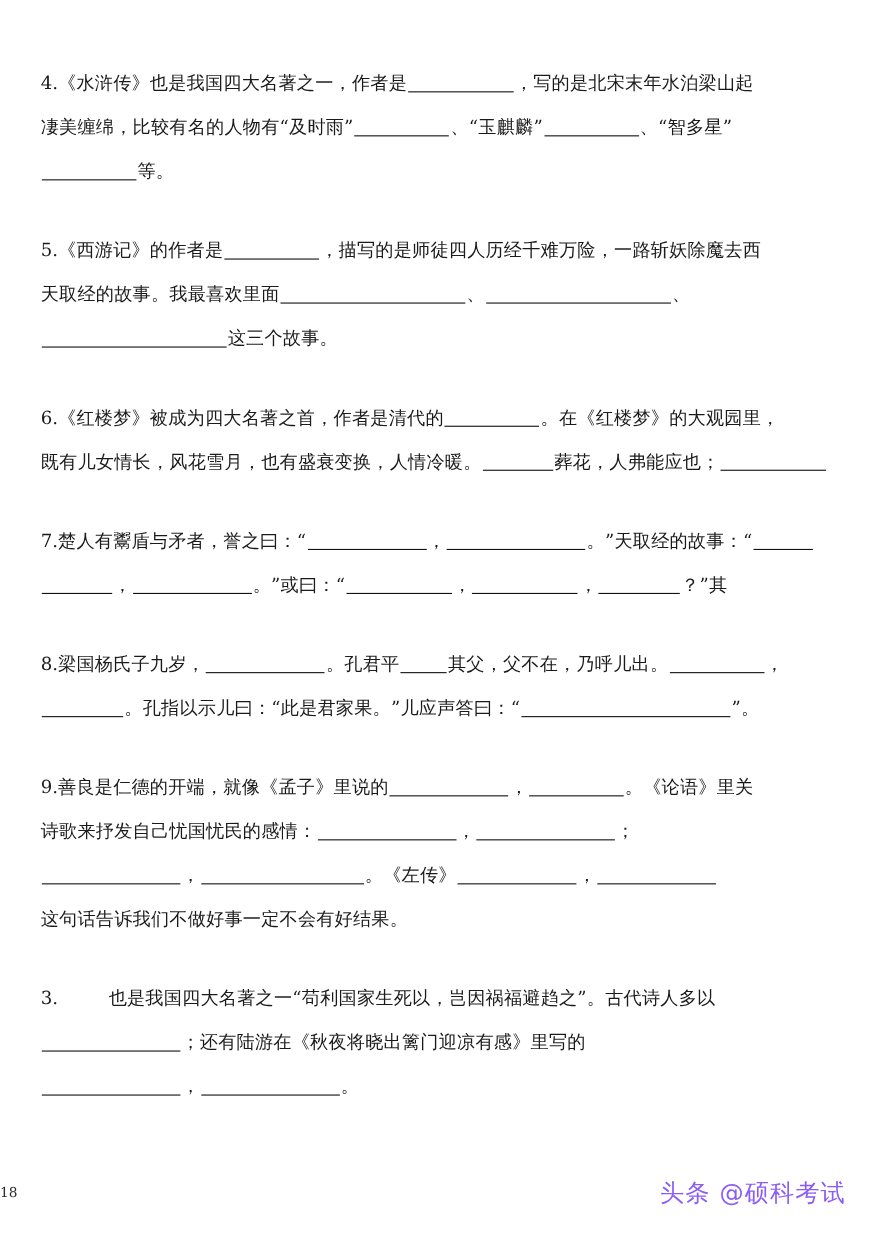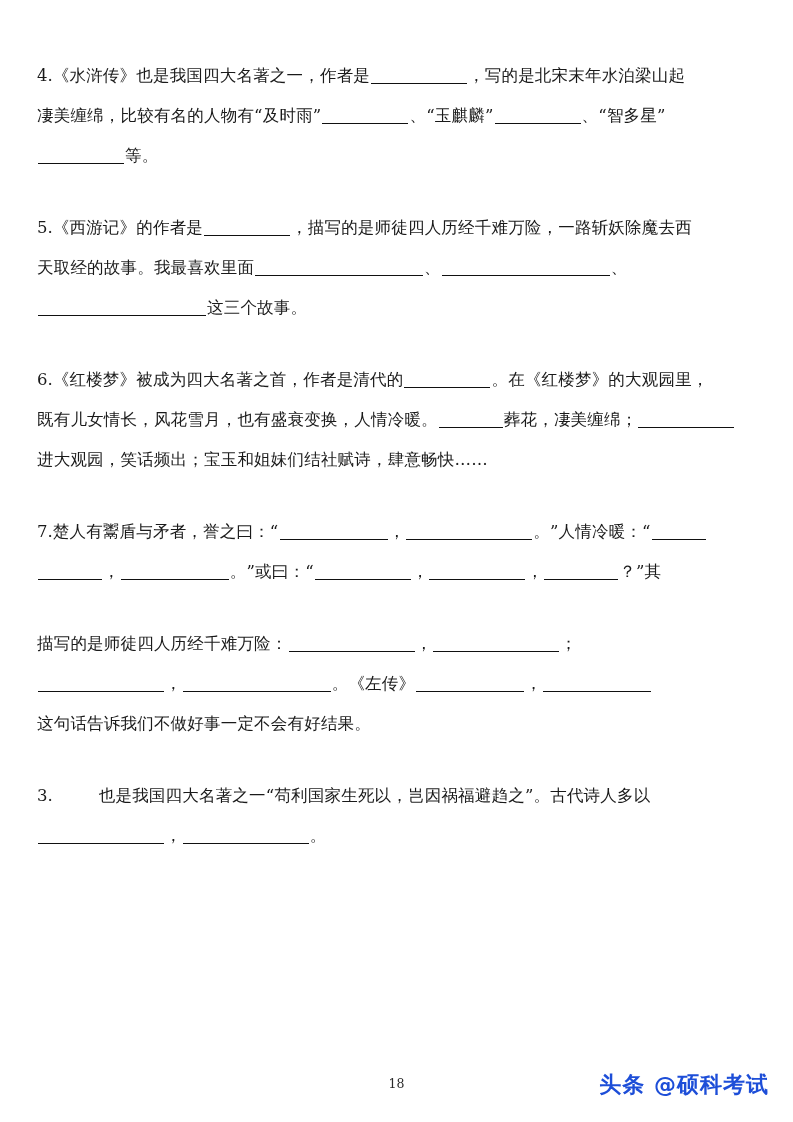--- a/index.html
+++ b/index.html
@@ -70,32 +70,32 @@
     left: 0;
     bottom: 14px;
     width: 793px;
     height: 40px;
   }
   .page-num {
     position: absolute;
     left: 0;
     top: 8px;
     width: 793px;
-    text-align: center;
+    text-align: left;
     font-size: 12.5px;
     color: #2a2a2a;
     font-family: "DejaVu Serif", "Liberation Serif", serif;
   }
   .watermark {
     position: absolute;
     right: 24px;
     top: 2px;
     font-size: 22px;
-    font-weight: bold;
-    color: #1d4ed8;
+    font-weight: normal;
+    color: #8b5cf6;
     font-family: "DejaVu Sans", "Liberation Sans", sans-serif;
     letter-spacing: 1px;
     white-space: nowrap;
   }
 </style>
 </head>
 <body>
 
 <div class="page">
   <div id="questions-root">
@@ -104,34 +104,39 @@
         <span class="ln"><span>凄美缠绵，比较有名的人物有“及时雨”</span><span class="blk b8"></span><span>、“玉麒麟”</span><span class="blk b8"></span><span>、“智多星”</span></span>
         <span class="ln"><span class="blk b8"></span><span>等。</span></span>
       </div>
       <div class="q-block">
         <span class="ln"><span class="lead">5.</span><span>《西游记》的作者是</span><span class="blk b8"></span><span>，描写的是师徒四人历经千难万险，一路斩妖除魔去西</span></span>
         <span class="ln"><span>天取经的故事。我最喜欢里面</span><span class="blk b16"></span><span>、</span><span class="blk b16"></span><span>、</span></span>
         <span class="ln"><span class="blk b16"></span><span>这三个故事。</span></span>
       </div>
       <div class="q-block">
         <span class="ln"><span class="lead">6.</span><span>《红楼梦》被成为四大名著之首，作者是清代的</span><span class="blk b8"></span><span>。在《红楼梦》的大观园里，</span></span>
-        <span class="ln"><span>既有儿女情长，风花雪月，也有盛衰变换，人情冷暖。</span><span class="blk b6"></span><span>葬花，凄美缠绵；</span><span class="blk b9"></span></span>
-        <span class="ln"><span>进大观园，笑话频出；宝玉和姐妹们结社赋诗，肆意畅快……</span></span>
+        <span class="ln"><span>既有儿女情长，风花雪月，也有盛衰变换，人情冷暖。</span><span class="blk b6"></span><span>葬花，人弗能应也；</span><span class="blk b9"></span></span>
       </div>
       <div class="q-block">
-        <span class="ln"><span class="lead">7.</span><span>楚人有鬻盾与矛者，誉之曰：“</span><span class="blk b10"></span><span>，</span><span class="blk b12"></span><span>。”人情冷暖：“</span><span class="blk b5"></span></span>
+        <span class="ln"><span class="lead">7.</span><span>楚人有鬻盾与矛者，誉之曰：“</span><span class="blk b10"></span><span>，</span><span class="blk b12"></span><span>。”天取经的故事：“</span><span class="blk b5"></span></span>
         <span class="ln"><span class="blk b6"></span><span>，</span><span class="blk b10"></span><span>。”或曰：“</span><span class="blk b9"></span><span>，</span><span class="blk b9"></span><span>，</span><span class="blk b7"></span><span>？”其</span></span>
       </div>
       <div class="q-block">
-        <span class="ln"><span>描写的是师徒四人历经千难万险：</span><span class="blk b12"></span><span>，</span><span class="blk b12"></span><span>；</span></span>
+        <span class="ln"><span class="lead">8.</span><span>梁国杨氏子九岁，</span><span class="blk b10"></span><span>。孔君平</span><span class="blk b4"></span><span>其父，父不在，乃呼儿出。</span><span class="blk b8"></span><span>，</span></span>
+        <span class="ln"><span class="blk b7"></span><span>。孔指以示儿曰：“此是君家果。”儿应声答曰：“</span><span class="blk b18"></span><span>”。</span></span>
+      </div>
+      <div class="q-block">
+        <span class="ln"><span class="lead">9.</span><span>善良是仁德的开端，就像《孟子》里说的</span><span class="blk b10"></span><span>，</span><span class="blk b8"></span><span>。《论语》里关</span></span>
+        <span class="ln"><span>诗歌来抒发自己忧国忧民的感情：</span><span class="blk b12"></span><span>，</span><span class="blk b12"></span><span>；</span></span>
         <span class="ln"><span class="blk b12"></span><span>，</span><span class="blk b14"></span><span>。《左传》</span><span class="blk b10"></span><span>，</span><span class="blk b10"></span></span>
         <span class="ln"><span>这句话告诉我们不做好事一定不会有好结果。</span></span>
       </div>
       <div class="q-block">
         <span class="ln"><span class="lead">3.</span><span class="indent"></span><span>也是我国四大名著之一“苟利国家生死以，岂因祸福避趋之”。古代诗人多以</span></span>
+        <span class="ln"><span class="blk b12"></span><span>；还有陆游在《秋夜将晓出篱门迎凉有感》里写的</span></span>
         <span class="ln"><span class="blk b12"></span><span>，</span><span class="blk b12"></span><span>。</span></span>
       </div>
     </div>
 
   <div class="footer">
     <div class="page-num">18</div>
     <div class="watermark">头条 @硕科考试</div>
   </div>
 </div>
 

